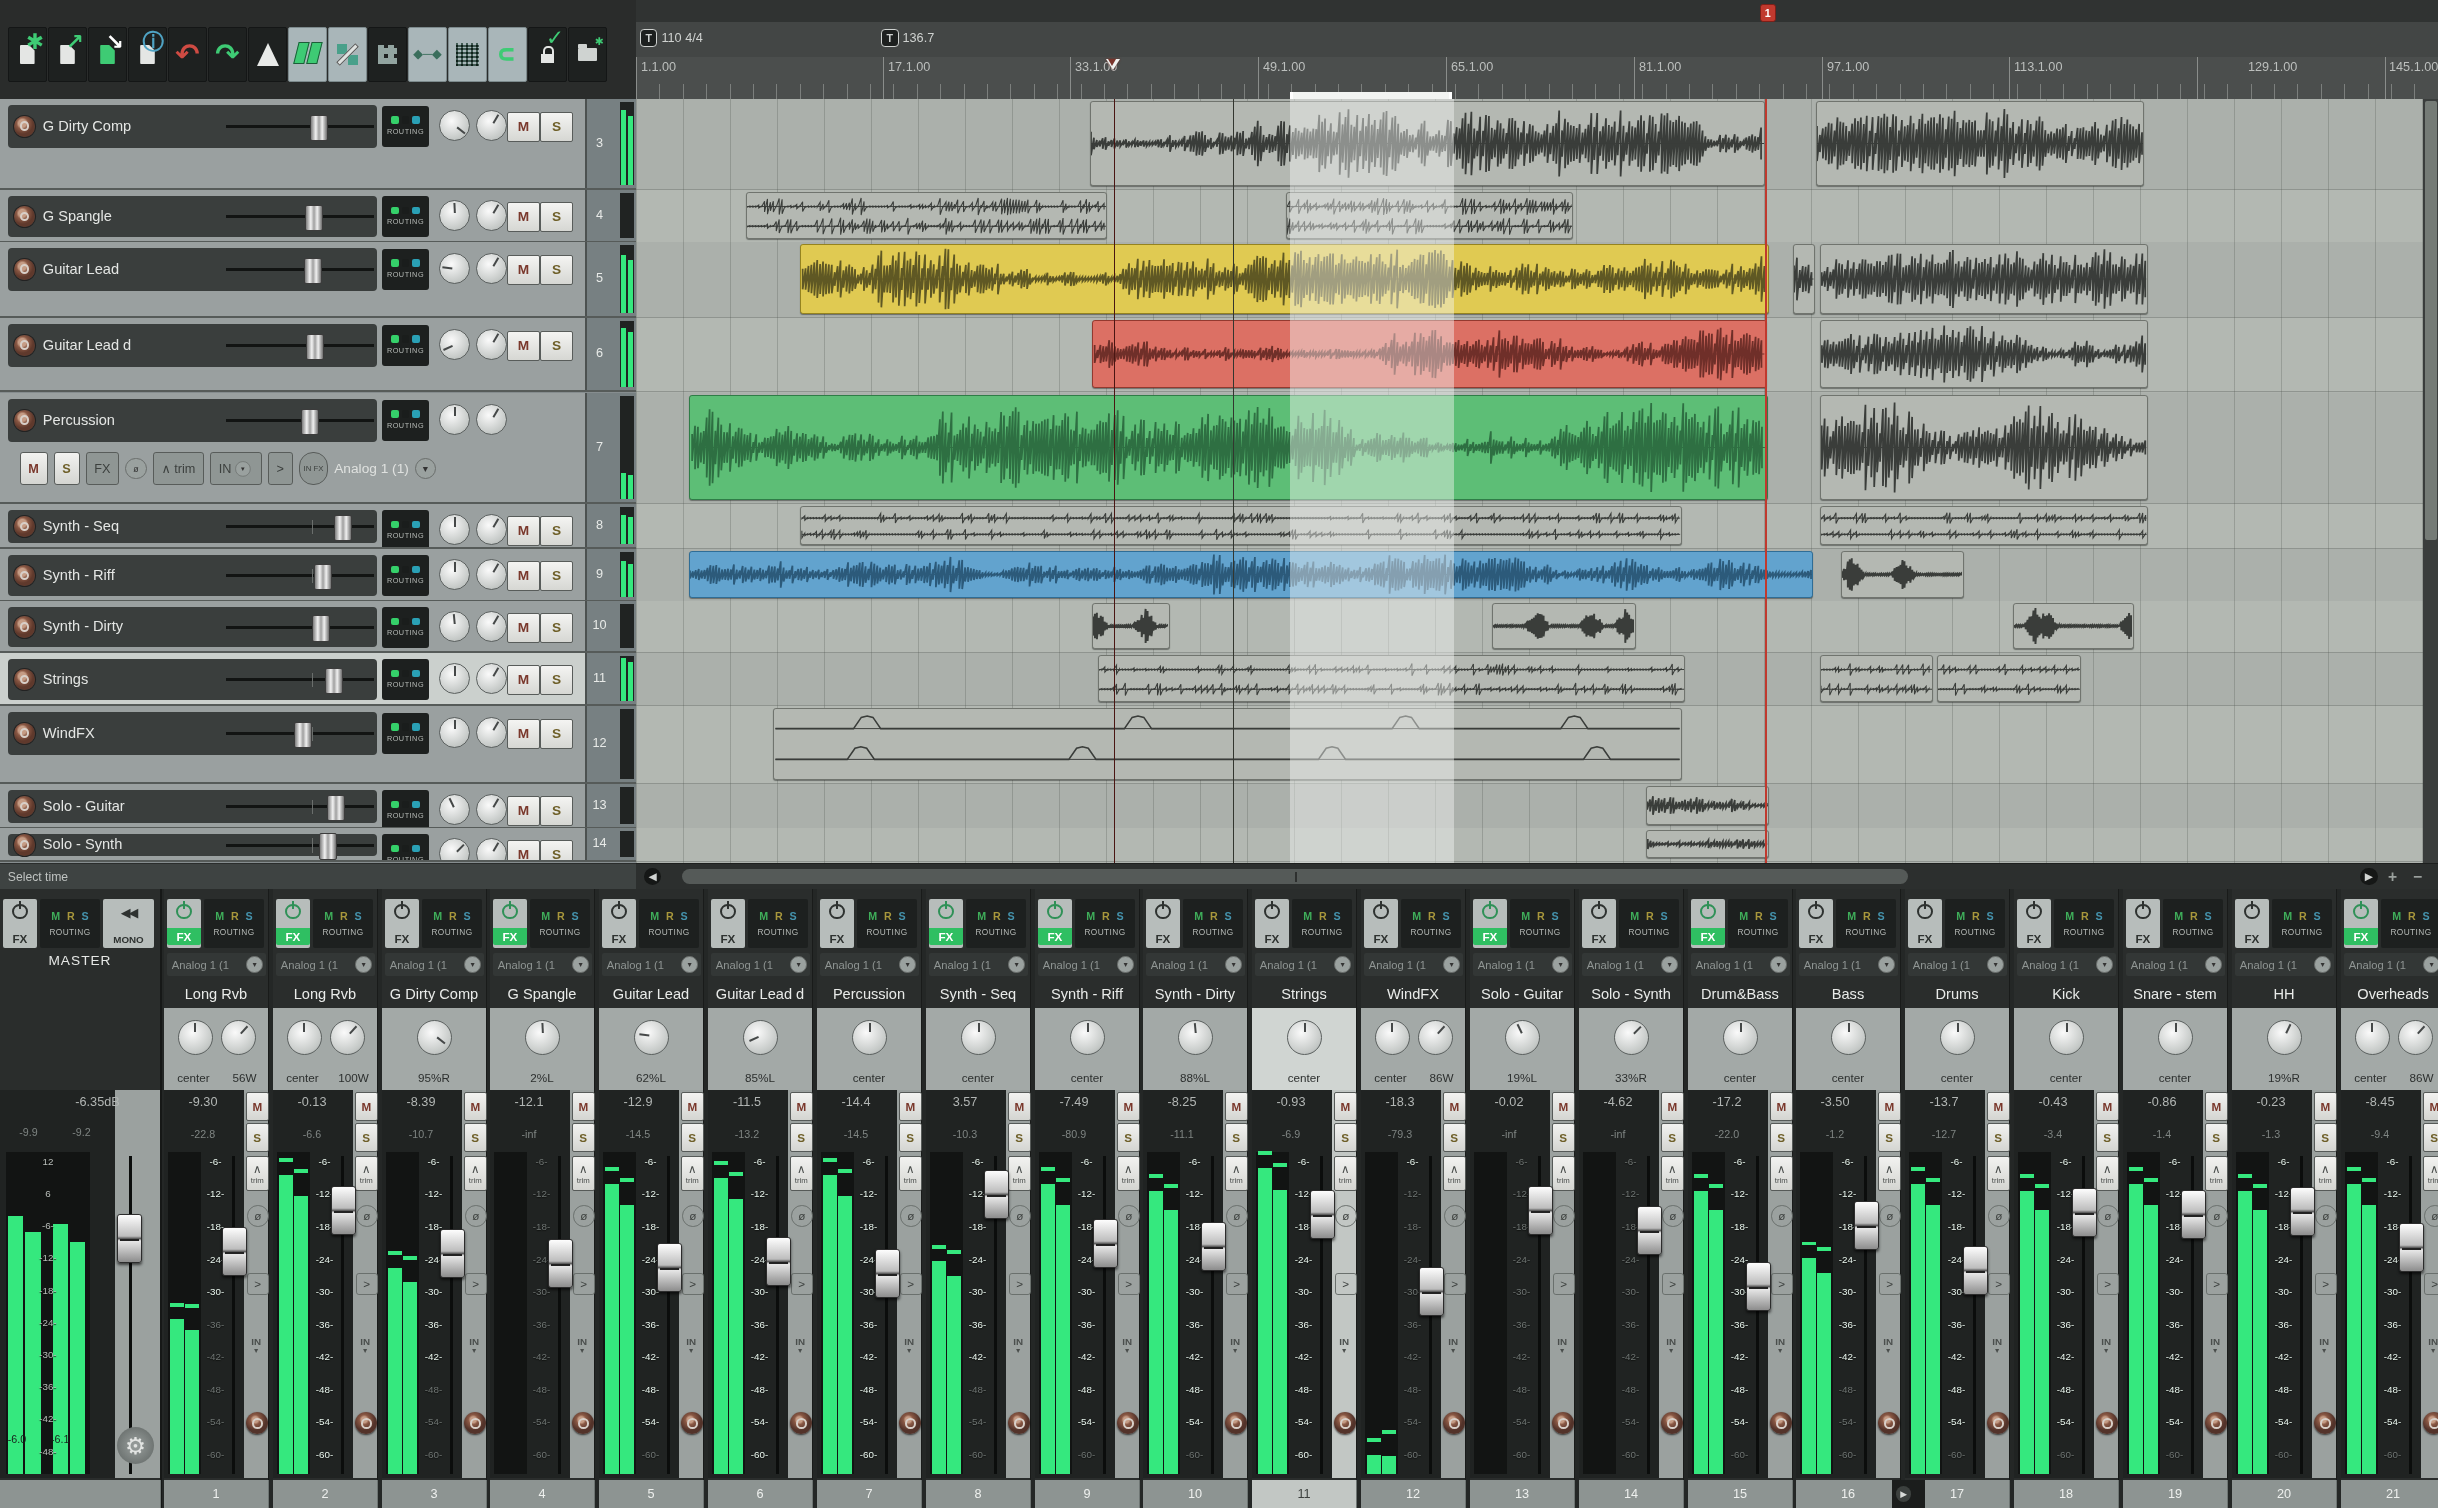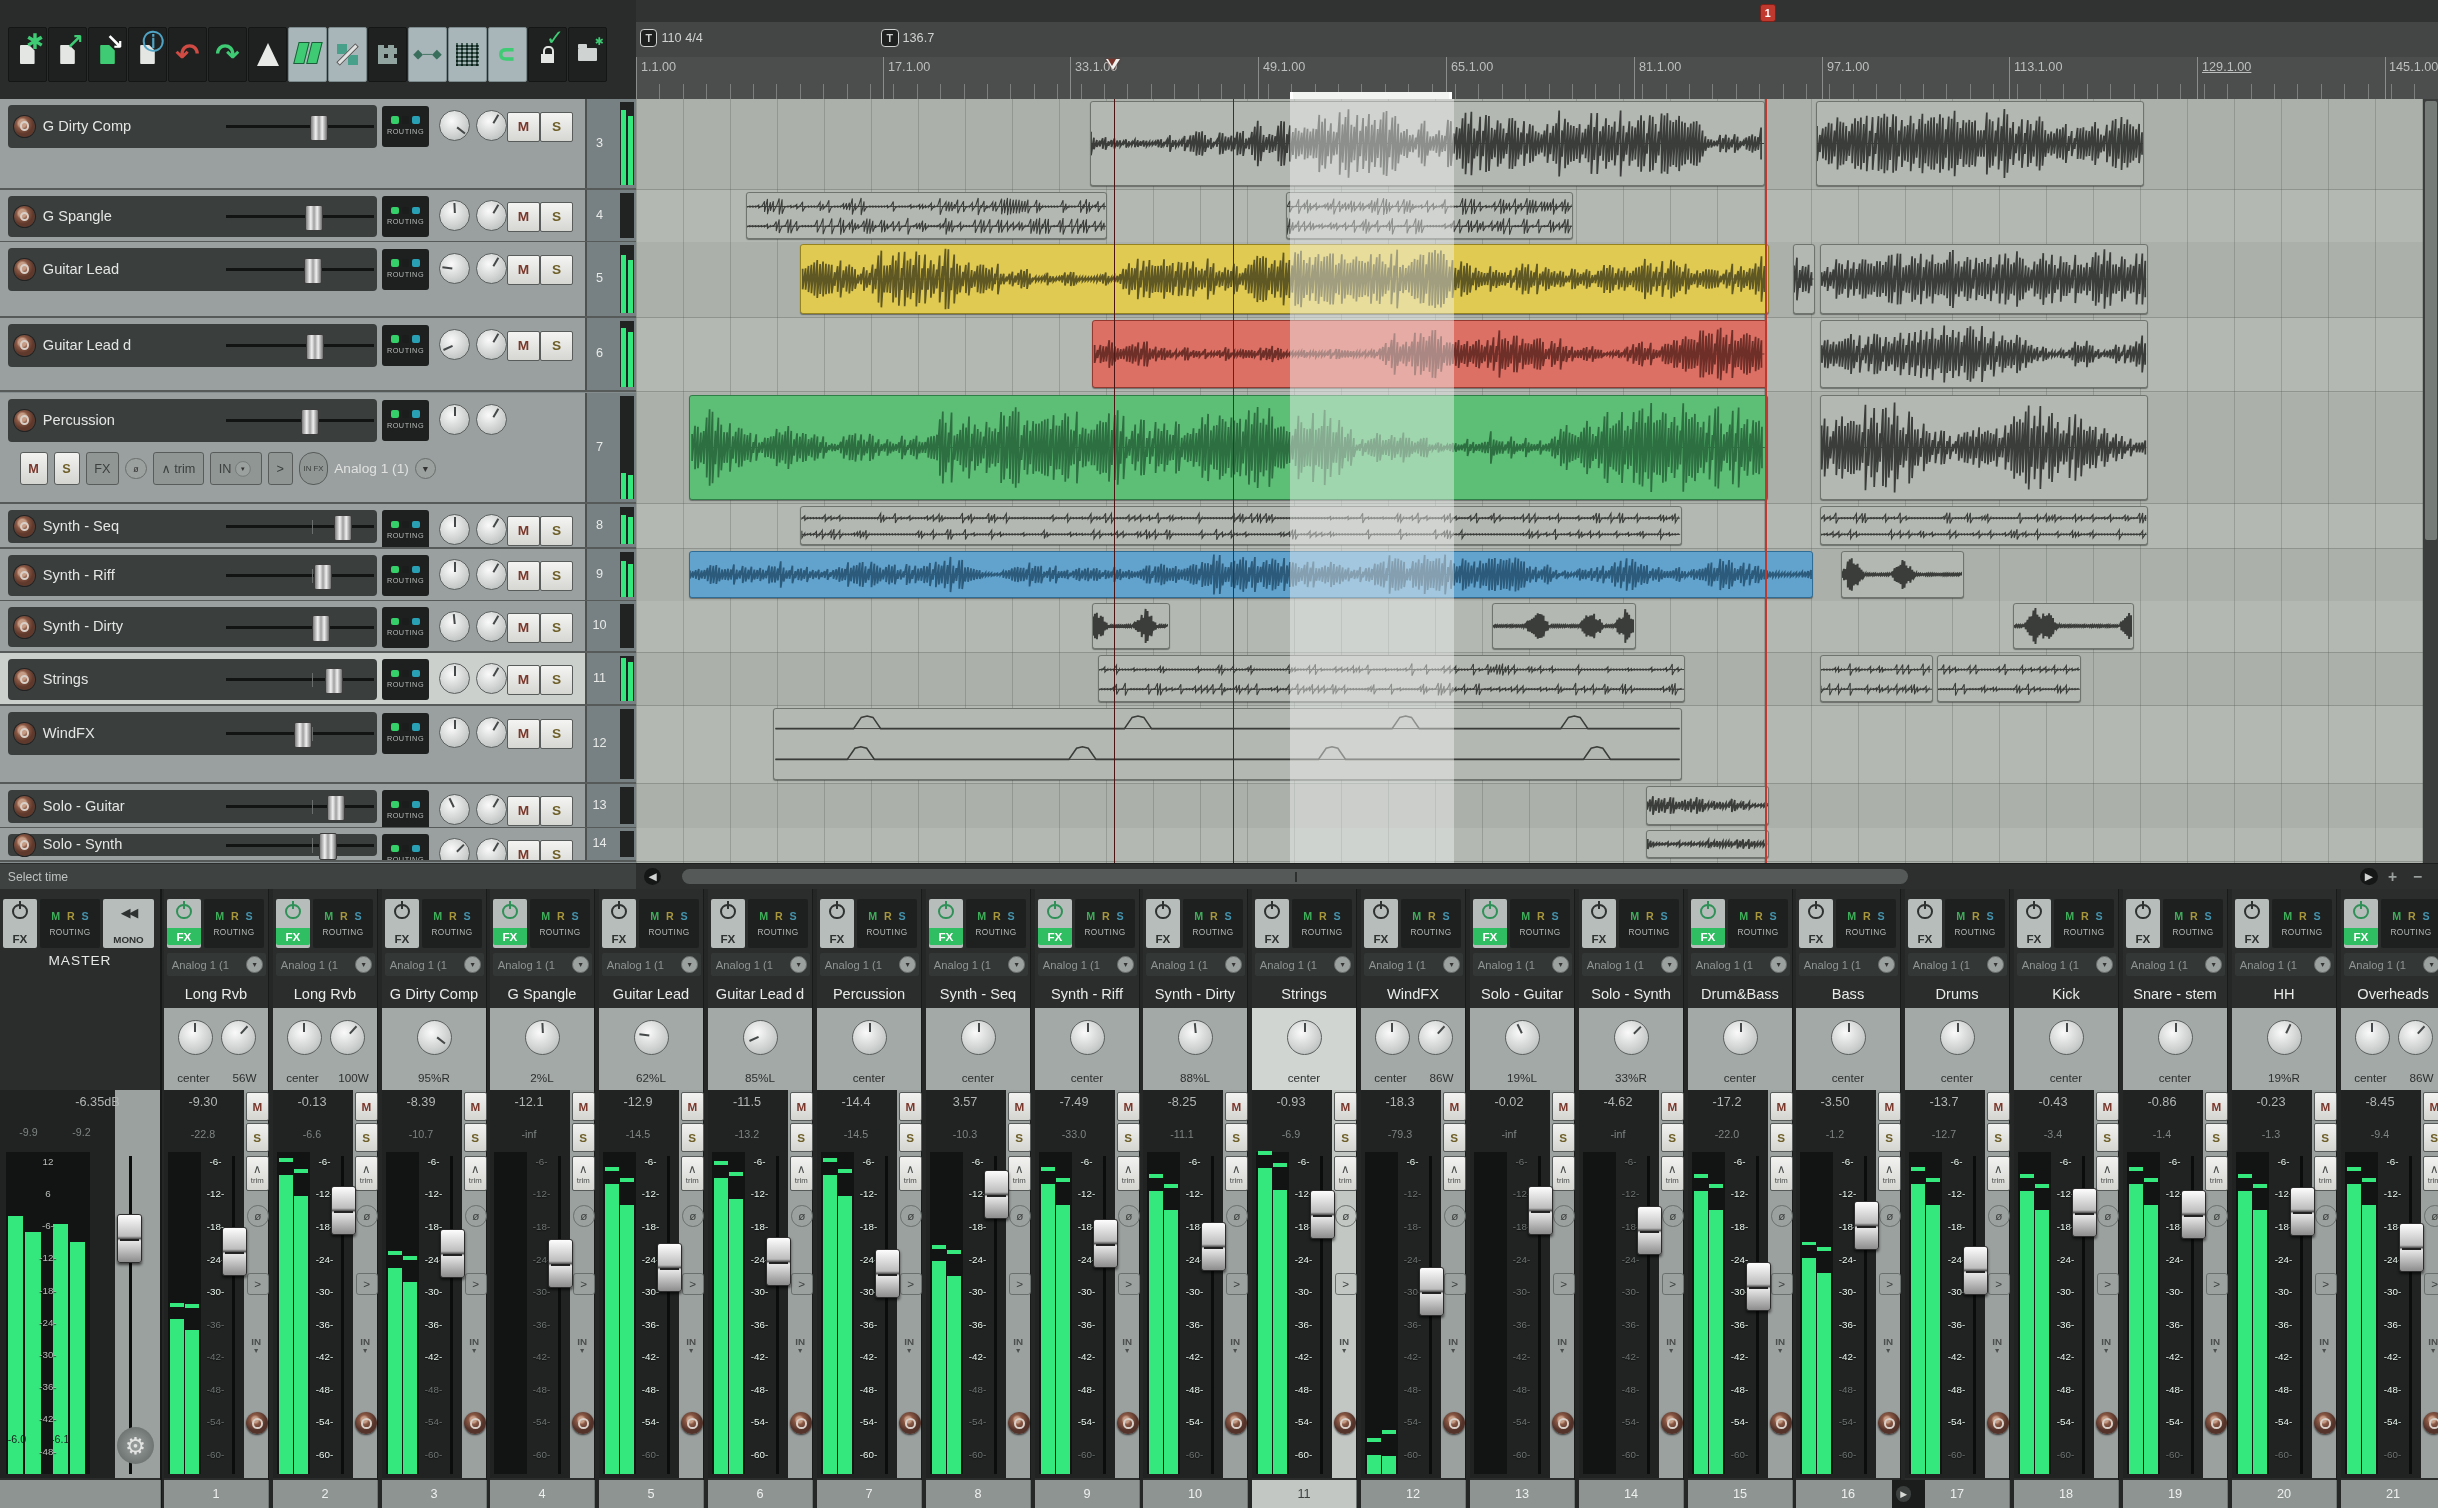--- a/index.html
+++ b/index.html
@@ -255,21 +255,21 @@
       <div class="rlab" style="left: 627px;">49.1.00</div>
       <div class="rtick" style="left: 810px;"></div>
       <div class="rlab" style="left: 815px;">65.1.00</div>
       <div class="rtick" style="left: 998px;"></div>
       <div class="rlab" style="left: 1003px;">81.1.00</div>
       <div class="rtick" style="left: 1186px;"></div>
       <div class="rlab" style="left: 1191px;">97.1.00</div>
       <div class="rtick" style="left: 1373px;"></div>
       <div class="rlab" style="left: 1378px;">113.1.00</div>
       <div class="rtick" style="left: 1561px;"></div>
-      <div class="rlab" style="left: 1566px; text-decoration: underline;">129.1.00</div>
+      <div class="rlab" style="left: 1612px;">129.1.00</div>
       <div class="rtick" style="left: 1749px;"></div>
       <div class="rlab" style="left: 1753px;">145.1.00</div>
       <div id="loopsel" class="" style="left: 654px; width: 156px; position: absolute; top: 35px; height: 6.8px; background: rgb(242, 244, 242); border-left: 3.9px solid rgb(255, 255, 255); border-right: 3.9px solid rgb(255, 255, 255);"></div>
       <div class="curtri" style="left: 470px;"></div>
     </div>
   <div id="tcp">
       <div class="trow" style="top: 0px; height: 89px;">
         <div class="nbox" style="height: 43px;">
           <div class="rec" style="top: 10.7px;"></div>
           <div class="tname" style="top: 12.7px;">G Dirty Comp</div>
@@ -1380,21 +1380,21 @@
         <div class="panz">
           <div class="knob" style="left: 35px; top: 11.7px; width: 33px; height: 33px;">
             <u style="transform: translateX(-50%) rotate(0deg);"></u>
           </div>
           <div class="pval">center</div>
         </div>
         <div class="fz">
           <div class="band"></div>
           <div class="vol">-7.49</div>
           <div class="mbtn mL" style="top: 2px;">M</div>
-          <div class="peak">-33.0</div>
+          <div class="peak">-80.9</div>
           <div class="mbtn sL" style="top: 33px;">S</div>
           <div class="mbtn trimb" style="top: 66px; height: 33px;">
             <span style="font-size:11.7px;color:#4a4e4c">∧</span>
             <span>trim</span>
           </div>
           <div class="oset" style="top: 115px;">ø</div>
           <div class="oset" style="top: 183px; border-radius: 2.9px;">&gt;</div>
           <div class="inlab" style="top: 246px;">
             <div>IN</div>
             <div style="font-size:6.8px">▼</div>

